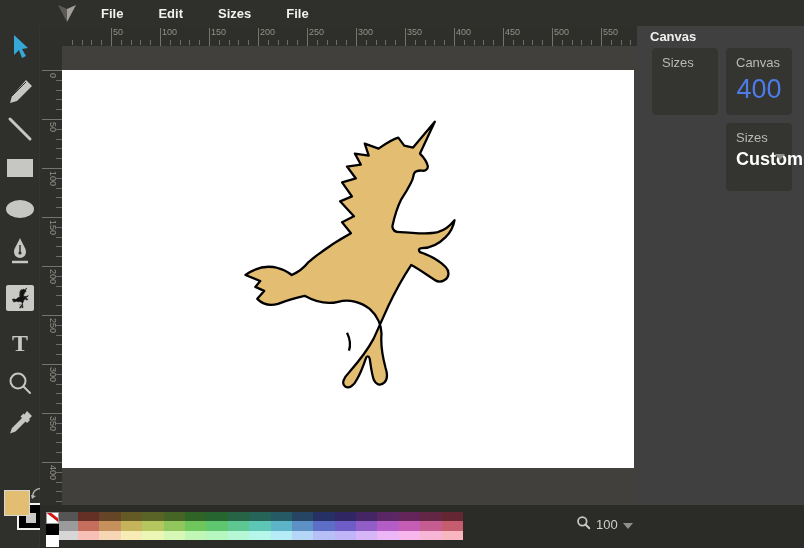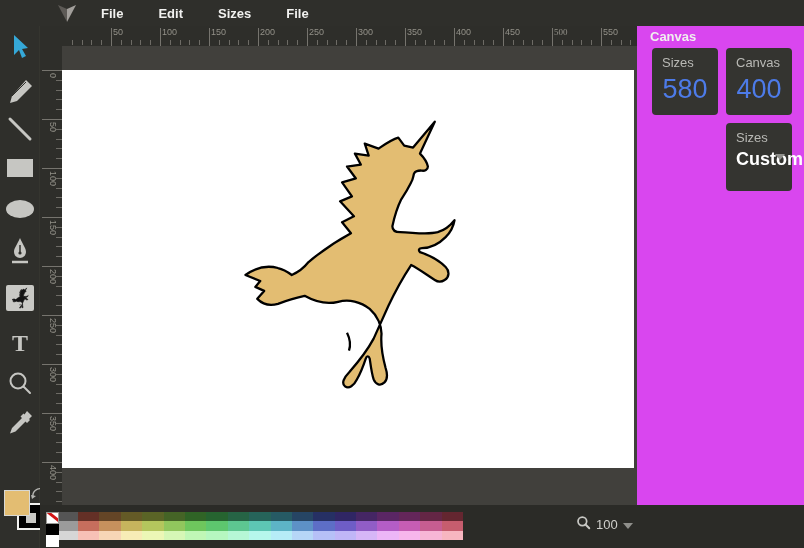--- a/index.html
+++ b/index.html
@@ -42,21 +42,21 @@
   .h-tick-major { position:absolute; top:2px; width:1px; height:18px; background:#767younger468; background:#76746e; }
   .h-tick-label { position:absolute; top:1px; font-size:9px; color:#939189; white-space:nowrap; }
   .v-tick-minor { position:absolute; left:16px; width:6px; height:1px; background:#6d6b65; }
   .v-tick-major { position:absolute; left:2px; width:20px; height:1px; background:#76746e; }
   .v-tick-label { position:absolute; font-size:9px; color:#939189; transform-origin:0 0; transform:rotate(90deg); white-space:nowrap; }
   #viewport { position:absolute; left:22px; top:20px; width:575px; height:459px; background:#41403c; }
   #canvas-white { position:absolute; left:0; top:24px; width:572px; height:398px; background:#ffffff; }
   #canvas-white svg { position:absolute; left:0; top:0; }
 
   
-  #right-panel { position:absolute; left:637px; top:26px; width:167px; height:479px; background:#d946ef; }
+  #right-panel { position:absolute; left:637px; top:26px; width:167px; height:479px; background:#404040; }
   #panel-title { position:absolute; left:13px; top:3px; font-size:13px; font-weight:700; color:#f0f0ee; }
   .panel-box { position:absolute; width:66px; height:67px; background:#343430; border-radius:4px; }
   .panel-box .box-label { position:absolute; left:10px; top:7px; font-size:13px; color:#b9b9b5; }
   .panel-box .box-value { position:absolute; left:0; top:26px; width:100%; text-align:center;
                           font-size:27px; color:#4d7be8; }
   #box-width  { left:15px; top:22px; }
   #box-height { left:89px; top:22px; }
   #box-color  { left:15px; top:97px; height:68px; }
   #box-sizes  { left:89px; top:97px; height:68px; }
   #canvas-color-swatch { position:absolute; left:5px; top:26px; width:56px; height:38px; background:#ffffff; }
@@ -284,21 +284,21 @@
         <div class="h-tick-label" style="left: 269px;">250</div>
         <div class="h-tick-major" style="left: 316px;"></div>
         <div class="h-tick-label" style="left: 318px;">300</div>
         <div class="h-tick-major" style="left: 365px;"></div>
         <div class="h-tick-label" style="left: 367px;">350</div>
         <div class="h-tick-major" style="left: 414px;"></div>
         <div class="h-tick-label" style="left: 416px;">400</div>
         <div class="h-tick-major" style="left: 463px;"></div>
         <div class="h-tick-label" style="left: 465px;">450</div>
         <div class="h-tick-major" style="left: 512px;"></div>
-        <div class="h-tick-label" style="left: 514px; font-family: Liberation Serif, serif;">500</div>
+        <div class="h-tick-label" style="left: 514px;">500</div>
         <div class="h-tick-major" style="left: 561px;"></div>
         <div class="h-tick-label" style="left: 563px;">550</div>
       </div>
     <div id="v-ruler">
         <div class="v-tick-minor" style="top: 33.8px;"></div>
         <div class="v-tick-minor" style="top: 43.6px;"></div>
         <div class="v-tick-minor" style="top: 53.4px;"></div>
         <div class="v-tick-minor" style="top: 63.2px;"></div>
         <div class="v-tick-minor" style="top: 82.8px;"></div>
         <div class="v-tick-minor" style="top: 92.6px;"></div>
@@ -358,21 +358,20 @@
         </svg>
       </div>
     </div>
   </div>
 
   <div id="right-panel">
     <div id="panel-title">Canvas</div>
 
     <div class="panel-box" id="box-width">
       <span class="box-label">Sizes</span>
-      <span class="box-value">580</span>
     </div>
 
     <div class="panel-box" id="box-height">
       <span class="box-label">Canvas</span>
       <span class="box-value">400</span>
     </div>
 
 
     <div class="panel-box" id="box-sizes">
       <span class="box-label">Sizes</span>

